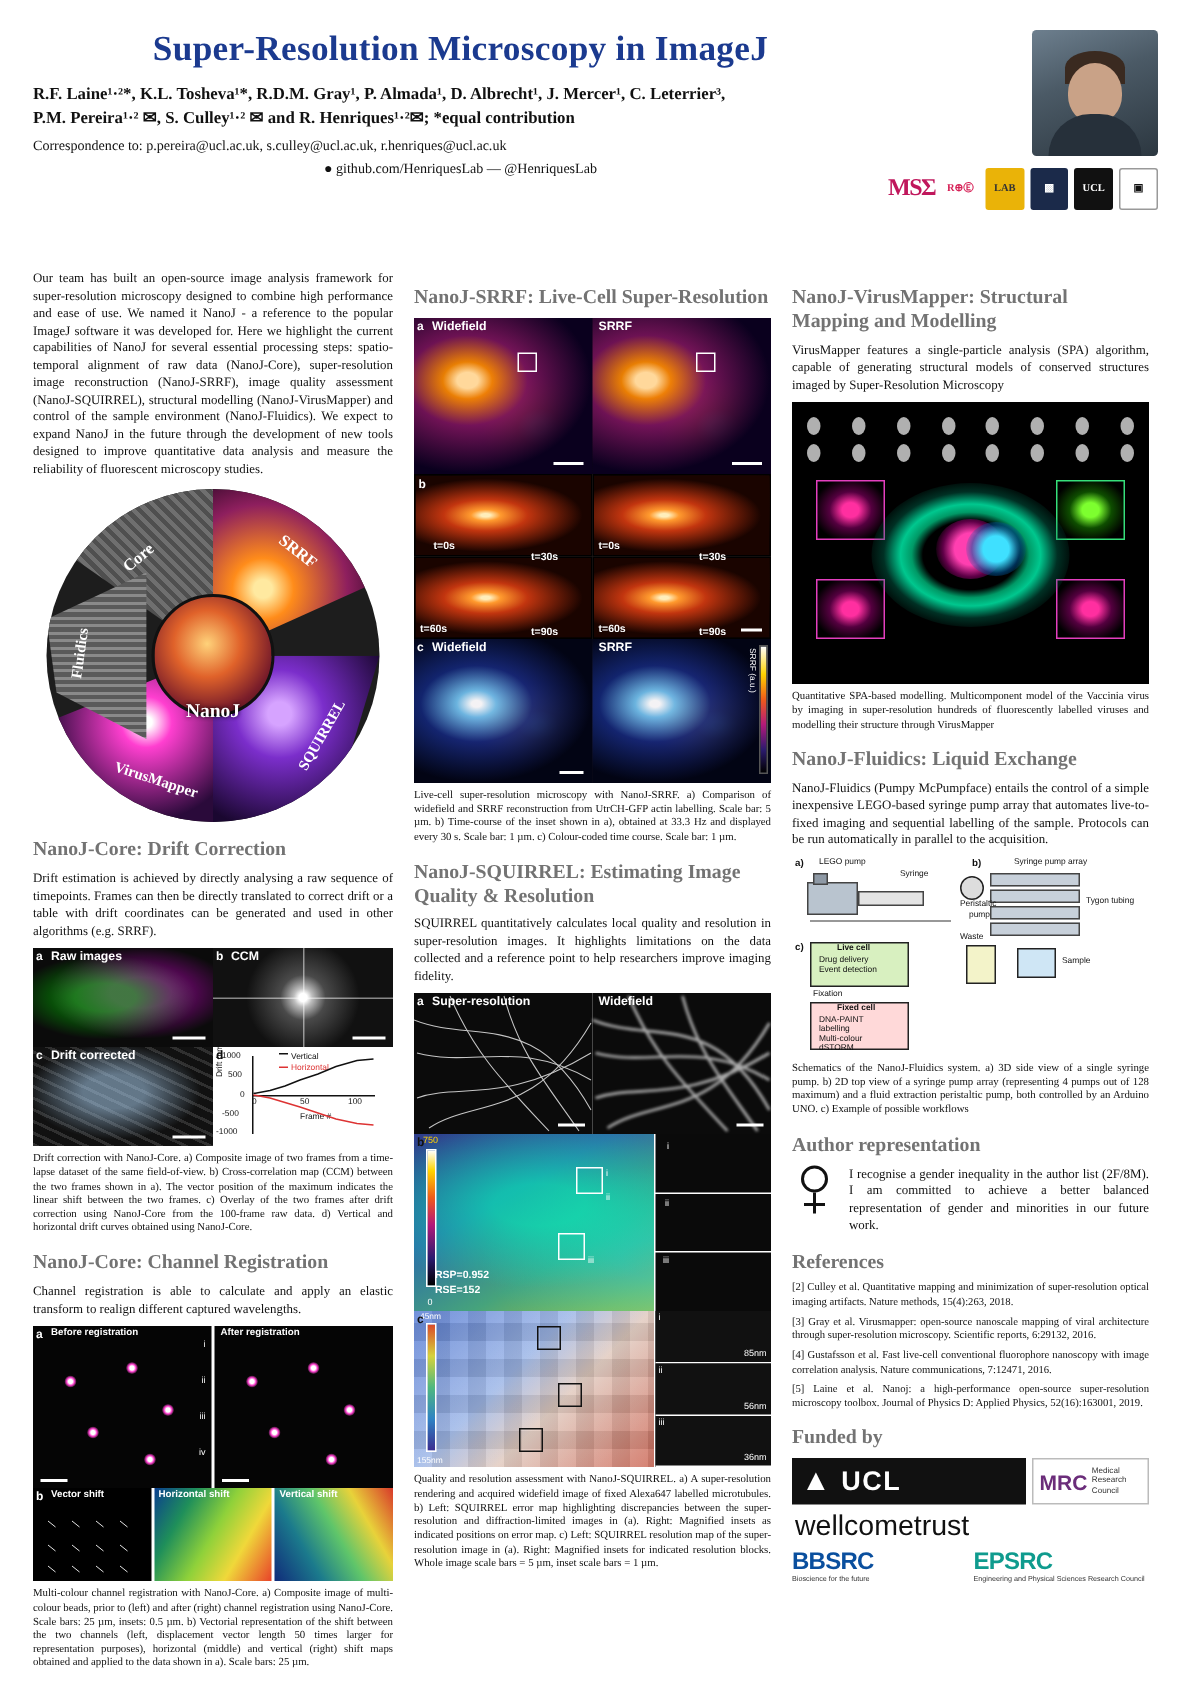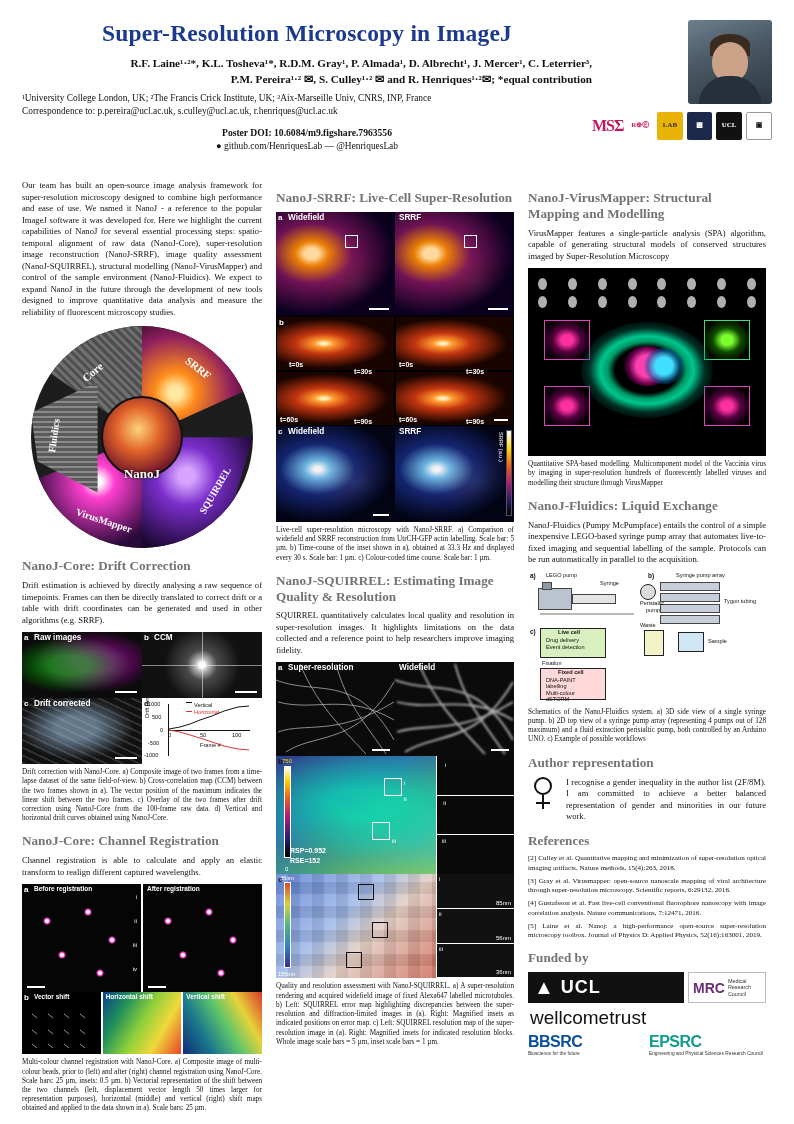--- a/index.html
+++ b/index.html
@@ -33,21 +33,20 @@
     letter-spacing: .2px;
     margin: 2px 0 8px 0;
     text-align: center;
     padding-right: 0;
   }
   .authors {
     font-size: 11.2px;
     font-weight: bold;
     line-height: 1.42;
     margin-bottom: 4px;
-    text-align: right;
   }
   .affils {
     font-size: 9.4px;
     line-height: 1.45;
     margin-bottom: 2px;
   }
   .doi {
     font-size: 9.6px;
     font-weight: bold;
     text-align: center;
@@ -358,24 +357,22 @@
         <div class="body"></div>
     </div>
     <div class="title">
       <div>Super-Resolution Microscopy in ImageJ</div>
     </div>
     <div class="authors">
       <div>R.F. Laine¹·²*, K.L. Tosheva¹*, R.D.M. Gray¹, P. Almada¹, D. Albrecht¹, J. Mercer¹, C. Leterrier³,</div>
       <div>P.M. Pereira¹·² ✉, S. Culley¹·² ✉ and R. Henriques¹·²✉; *equal contribution</div>
     </div>
     <div class="affils">
-      <div>¹University College London, UK; ²The Francis Crick Institute, UK; ³Aix-Marseille Univ, CNRS, INP, France</div>
       <div>Correspondence to: p.pereira@ucl.ac.uk, s.culley@ucl.ac.uk, r.henriques@ucl.ac.uk</div>
     </div>
-    <div class="doi">Poster DOI: 10.6084/m9.figshare.7963556</div>
     <div class="social">
       <span>●</span>
       <span>github.com/HenriquesLab — @HenriquesLab</span>
     </div>
     <div class="logos">
       <div class="logo-box lg1">MSΣ</div>
       <div class="logo-box lg2">R⊕Ⓔ</div>
       <div class="logo-box lg3">LAB</div>
       <div class="logo-box lg4">▩</div>
       <div class="logo-box lg5">UCL</div>

